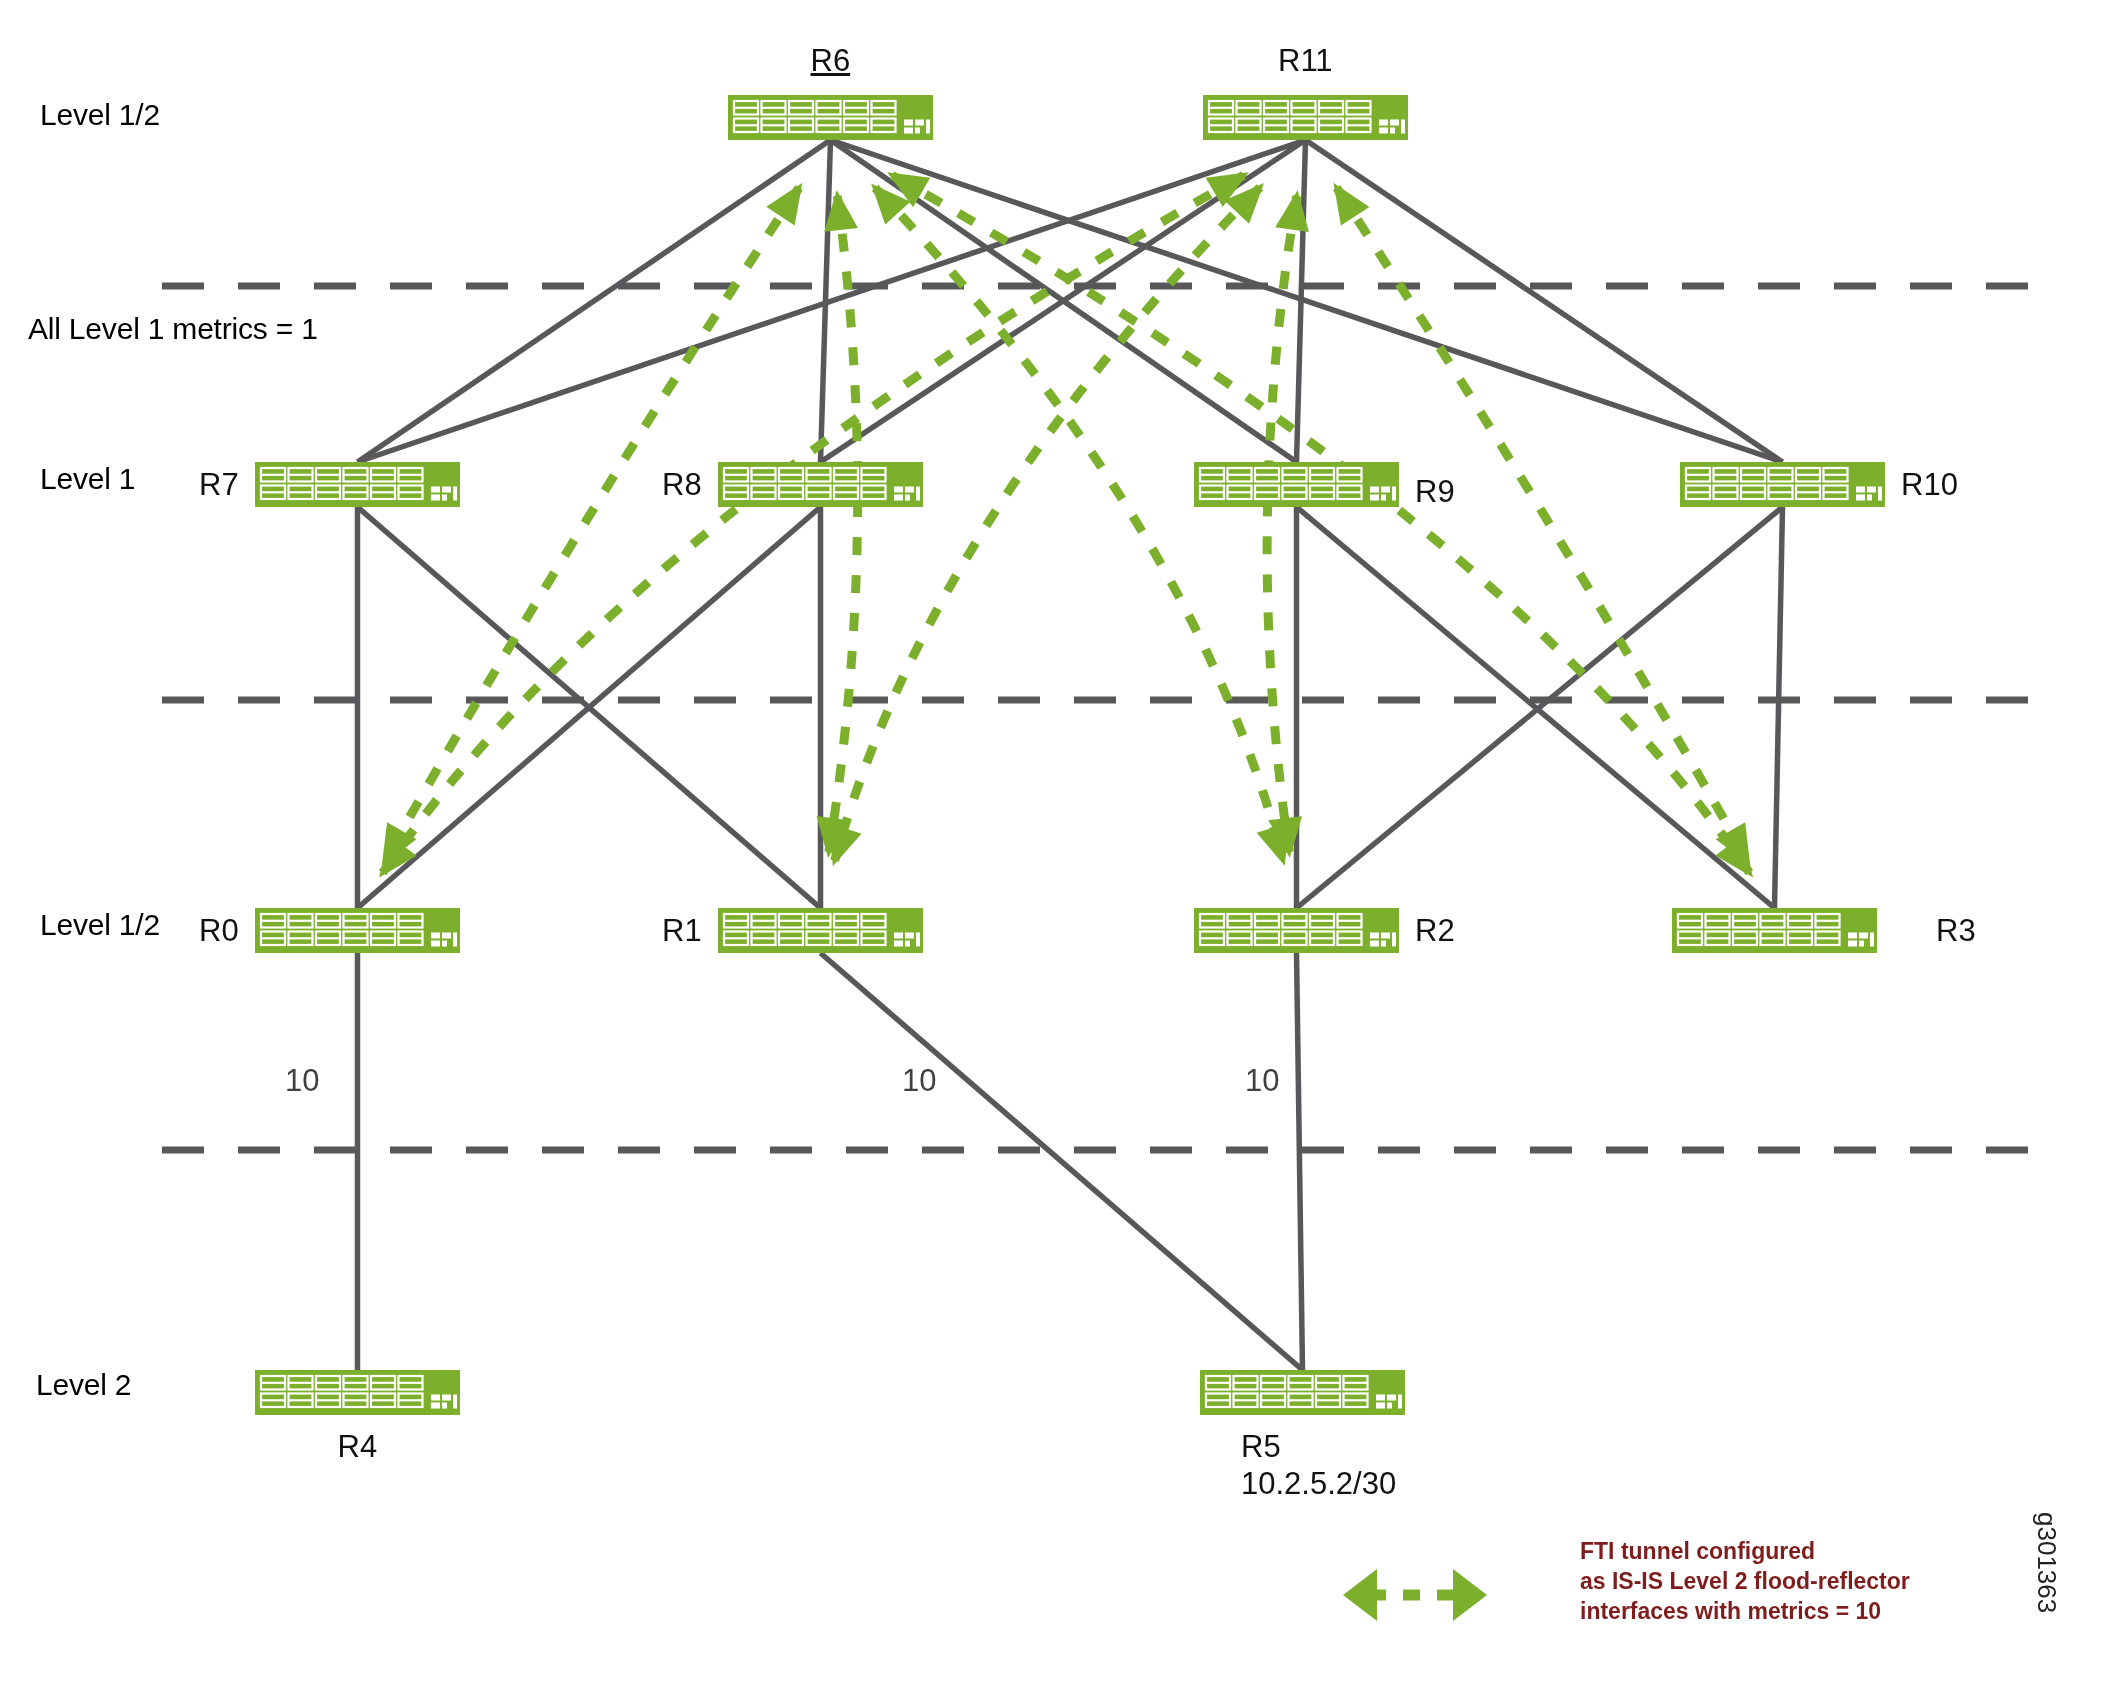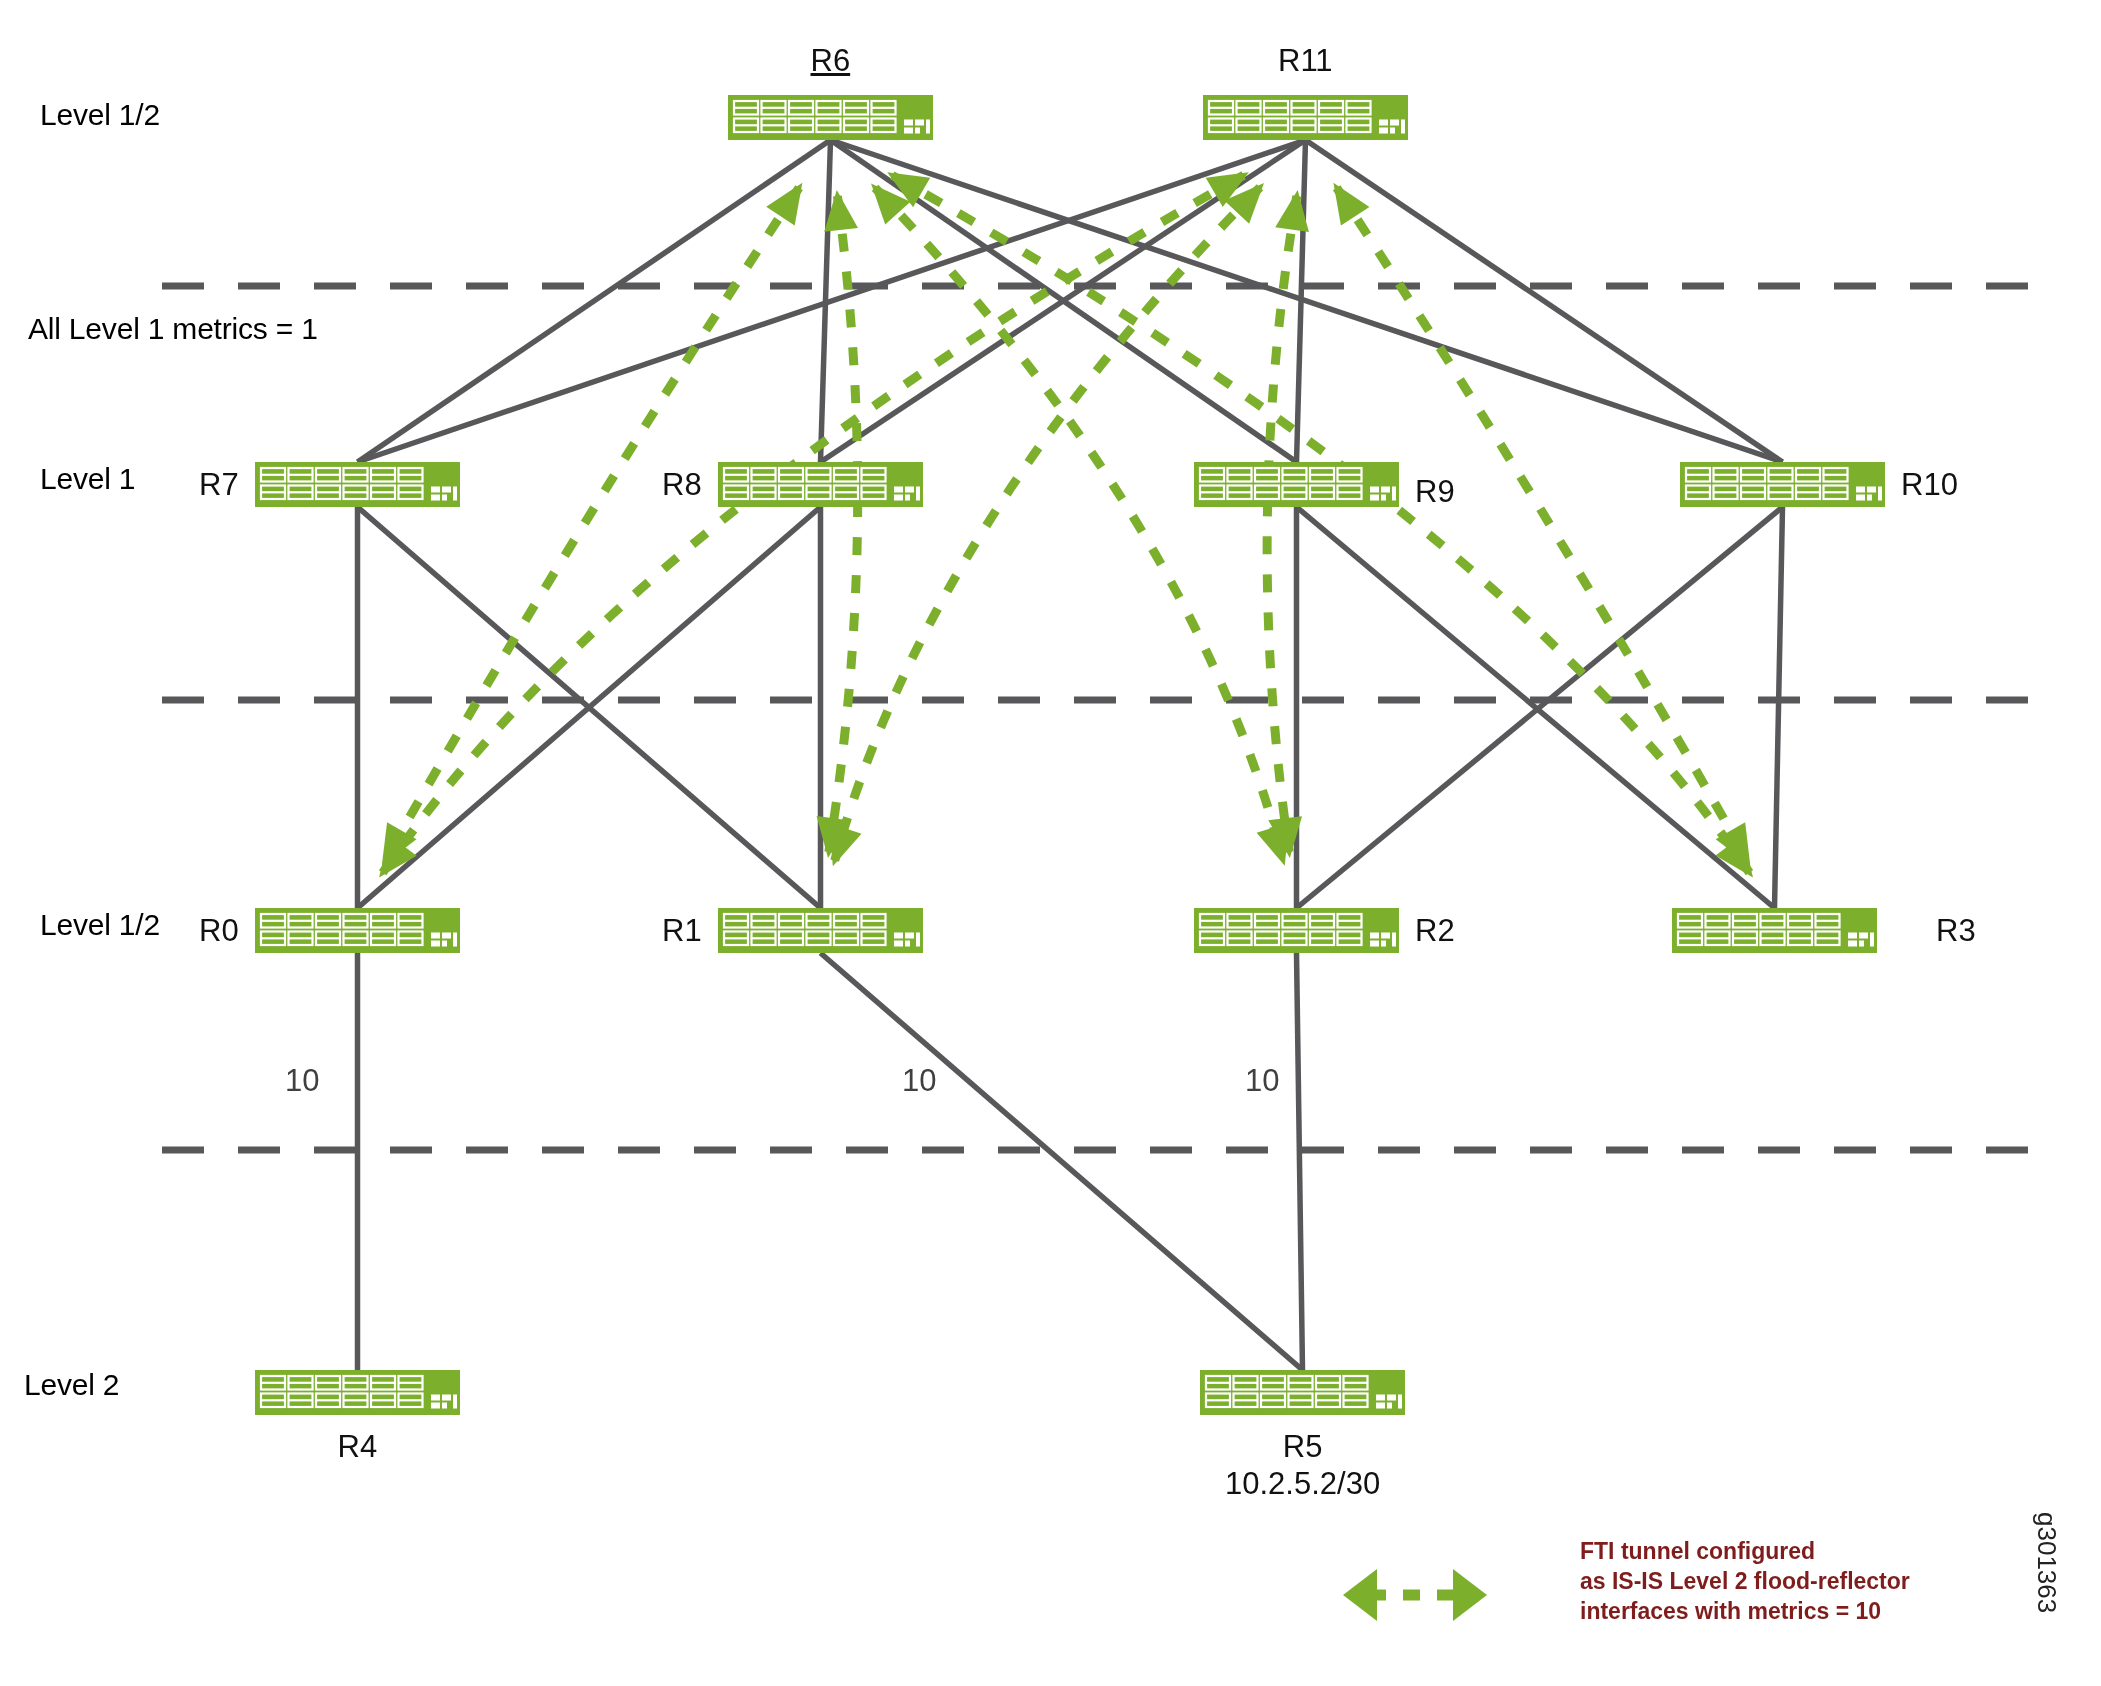--- a/index.html
+++ b/index.html
@@ -1,21 +1,21 @@
 <!DOCTYPE html>
 <html><head>
 <meta charset="utf-8">
 <style>
   html,body{margin:0;padding:0;background:#ffffff;}
   body{font-family:"Liberation Sans",sans-serif;}
   #stage{position:relative;width:2101px;height:1686px;background:#fff;overflow:hidden;}
   svg.layer{position:absolute;left:0;top:0;width:2101px;height:1686px;}
   .lvl-label{position:absolute;font-weight:normal;font-size:30px;color:#000;white-space:nowrap;letter-spacing:-0.2px;}
   .node-label{position:absolute;font-size:31px;color:#111;white-space:nowrap;}
-  .node-label.multi{line-height:1.18;text-align:center;}
+  .node-label.multi{line-height:1.18;margin-left:16px;}
   .metric{position:absolute;font-size:31px;color:#404040;white-space:nowrap;}
   .legend-text{position:absolute;font-weight:bold;font-size:23px;color:#7f1d1d;line-height:1.3;white-space:nowrap;}
   .sourcecode{position:absolute;font-size:26px;color:#222;transform:rotate(90deg);transform-origin:left top;white-space:nowrap;}
   .router{position:absolute;}
 </style>
 </head>
 <body>
 
 <div id="stage">
 
@@ -472,21 +472,21 @@
           <rect x="187" y="32.5" width="5" height="6" fill="#ffffff"></rect>
           <rect x="198" y="24.5" width="4" height="14" fill="#ffffff"></rect>
         </svg></div>
     </div>
 
   <div id="labels-host">
       <div class="lvl-label" style="left: 40px; top: 98px;">Level 1/2</div>
       <div class="lvl-label" style="left: 28px; top: 312px;">All Level 1 metrics = 1</div>
       <div class="lvl-label" style="left: 40px; top: 462px;">Level 1</div>
       <div class="lvl-label" style="left: 40px; top: 908px;">Level 1/2</div>
-      <div class="lvl-label" style="left: 24px; top: 1368px;">Level 2</div>
+      <div class="lvl-label" style="left: 36px; top: 1368px;">Level 2</div>
       <div class="node-label" style="left: 810.5px; top: 43px; text-decoration: underline;">R6</div>
       <div class="node-label" style="left: 1278px; top: 43px;">R11</div>
       <div class="node-label" style="left: 199px; top: 466.5px; text-align: center;">R7</div>
       <div class="node-label" style="left: 662px; top: 466.5px;">R8</div>
       <div class="node-label" style="left: 1415px; top: 474px;">R9</div>
       <div class="node-label" style="left: 1901px; top: 466.5px;">R10</div>
       <div class="node-label" style="left: 199px; top: 912.5px;">R0</div>
       <div class="node-label" style="left: 662px; top: 912.5px;">R1</div>
       <div class="node-label" style="left: 1415px; top: 912.5px;">R2</div>
       <div class="node-label" style="left: 1936px; top: 912.5px;">R3</div>

